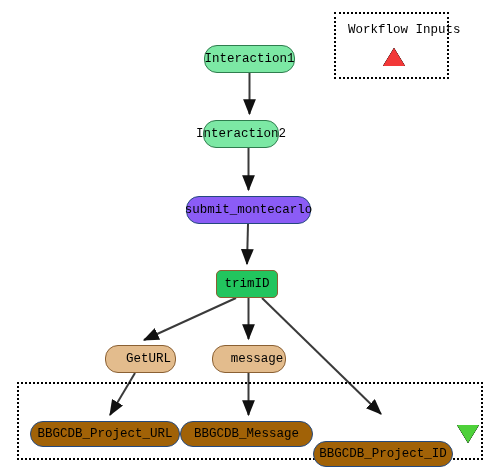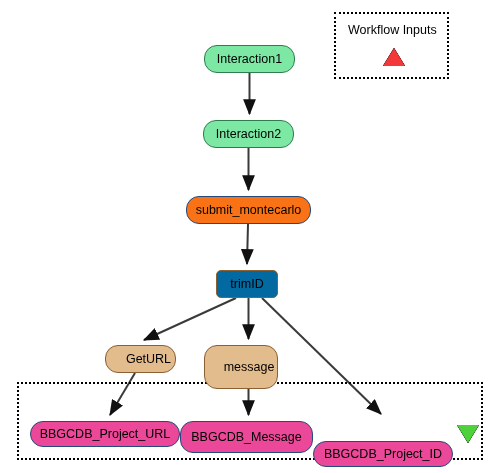--- a/index.html
+++ b/index.html
@@ -5,21 +5,21 @@
   html, body {
     margin: 0;
     padding: 0;
     background: #ffffff;
   }
   #canvas {
     position: relative;
     width: 500px;
     height: 473px;
     background: #ffffff;
-    font-family: Liberation Sans, sans-serif;
+    font-family: Liberation Mono, monospace;
     overflow: hidden;
   }
   svg.edges {
     position: absolute;
     left: 0;
     top: 0;
     width: 500px;
     height: 473px;
     pointer-events: none;
   }
@@ -46,35 +46,35 @@
     color: #000000;
     white-space: nowrap;
     line-height: 1;
     border-radius: 13px;
   }
   .node-proc-green {
     background: #7ce8a4;
     border: 1.6px solid #2f7d4e;
   }
   .node-proc-blue {
-    background: #f97316;
+    background: #8b5cf6;
     border: 1.6px solid #24497e;
   }
   .node-proc-tan {
     background: #e3bc8d;
     border: 1.6px solid #8a6033;
     padding-left: 16px;
   }
   .node-proc-tan-round {
-    background: #0369a1;
+    background: #22c55e;
     border: 1.6px solid #8a6033;
     border-radius: 5px;
   }
   .node-port-blue {
-    background: #ec4899;
+    background: #a16207;
     border: 1.6px solid #24497e;
   }
   .tri {
     position: absolute;
     width: 0;
     height: 0;
   }
   .tri-up-red {
     border-left: 11px solid transparent;
     border-right: 11px solid transparent;
@@ -113,29 +113,29 @@
 
   <div class="group-box" style="left:334px; top:12px; width:115px; height:67px;"></div>
   <div class="group-label" style="left:348px; top:24px;">Workflow Inputs</div>
   <div class="tri tri-up-red" style="left:383px; top:48px;"></div>
 
   <div class="group-box" style="left:17px; top:382px; width:466px; height:78px;"></div>
   <div class="tri tri-down-green" style="left:457px; top:425px;"></div>
 
   <div class="node node-proc-green" style="left:204px; top:45px; width:91px; height:28px;">Interaction1</div>
 
-  <div class="node node-proc-green" style="left:203px; top:120px; width:91px; height:28px;">Interaction2</div>
+  <div class="node node-proc-green" style="left:203px; top:120px; width:76px; height:28px;">Interaction2</div>
 
   <div class="node node-proc-blue" style="left:186px; top:196px; width:125px; height:28px;">submit_montecarlo</div>
 
   <div class="node node-proc-tan-round" style="left:216px; top:270px; width:62px; height:28px;">trimID</div>
 
   <div class="node node-proc-tan" style="left:105px; top:345px; width:71px; height:28px;">GetURL</div>
 
-  <div class="node node-proc-tan" style="left:204px; top:345px; width:74px; height:44px;">message</div>
+  <div class="node node-proc-tan" style="left:212px; top:345px; width:74px; height:28px;">message</div>
 
   <div class="node node-port-blue" style="left:30px; top:421px; width:150px; height:26px;">BBGCDB_Project_URL</div>
 
-  <div class="node node-port-blue" style="left:180px; top:421px; width:133px; height:32px;">BBGCDB_Message</div>
+  <div class="node node-port-blue" style="left:180px; top:421px; width:133px; height:26px;">BBGCDB_Message</div>
 
   <div class="node node-port-blue" style="left:313px; top:421px; width:140px; height:26px;margin-top:20px;">BBGCDB_Project_ID</div>
 
 </div>
 
 </body></html>

